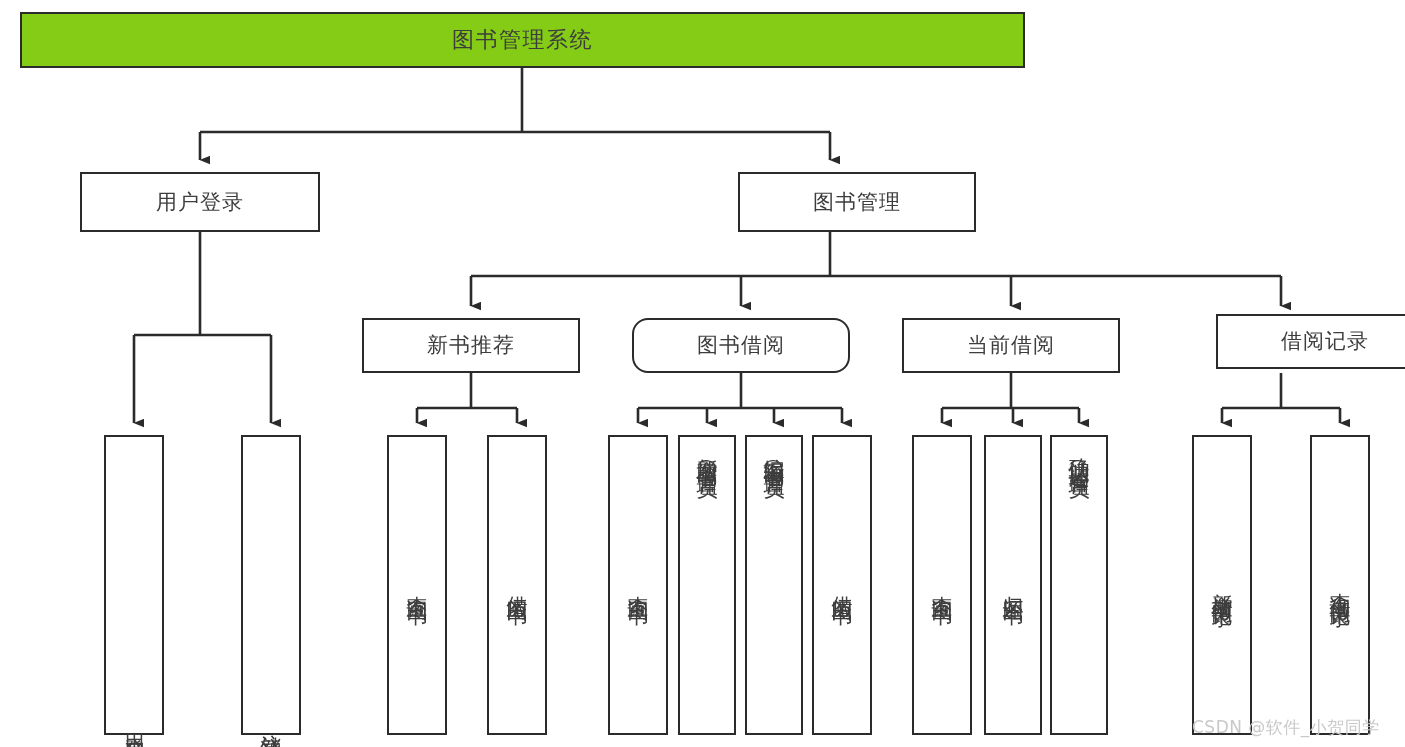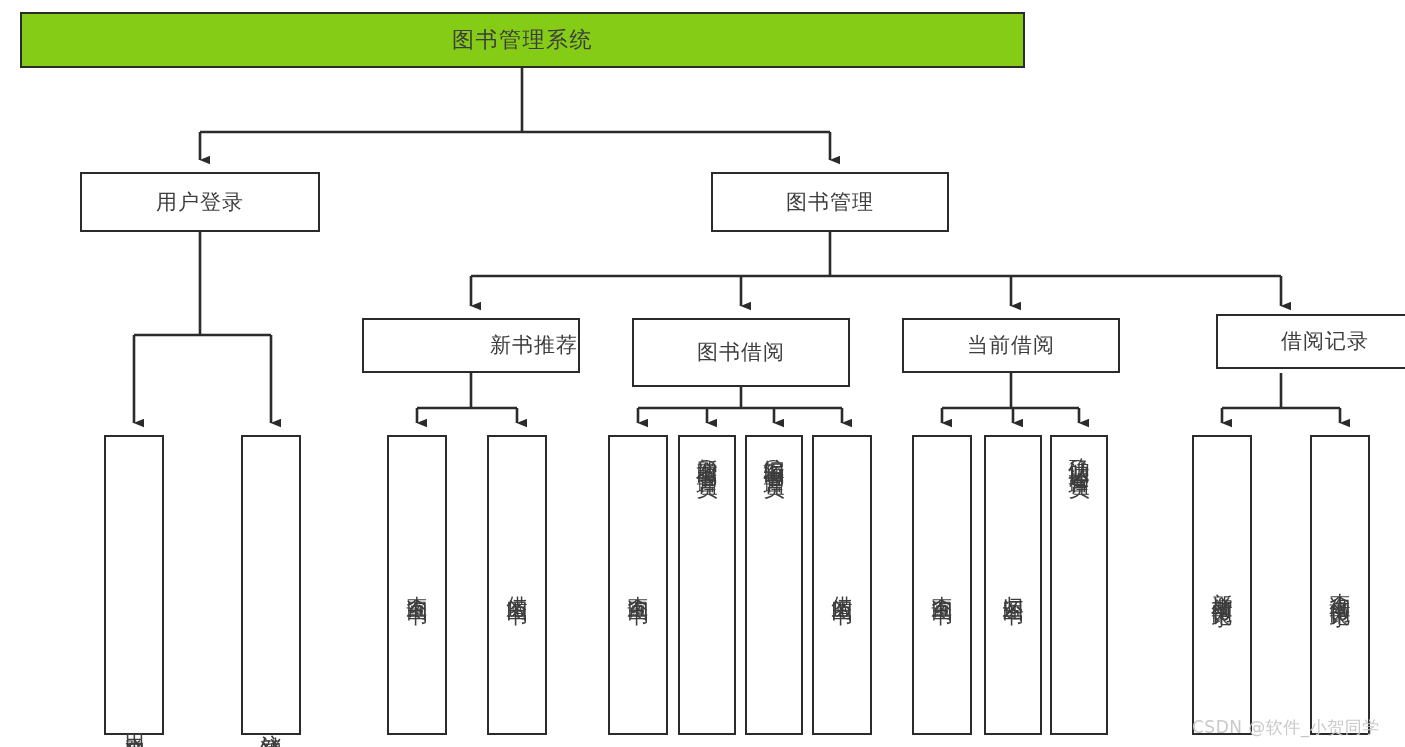--- a/index.html
+++ b/index.html
@@ -134,28 +134,28 @@
     </g>
   </svg>
 
   <div class="node root horiz" style="left: 20px; top: 12px; width: 1005px; height: 56px; background: #84cc16; border-color: rgb(43, 43, 43); color: rgb(61, 61, 61);">
     <span class="lbl">图书管理系统</span>
   </div>
 
   <div class="node horiz" style="left: 80px; top: 172px; width: 240px; height: 60px; background: rgb(255, 255, 255); border-color: rgb(43, 43, 43); color: rgb(61, 61, 61);">
     <span class="lbl">用户登录</span>
   </div>
-  <div class="node horiz" style="left: 711px; top: 172px; width: 238px; height: 60px; background: rgb(255, 255, 255); border-color: rgb(43, 43, 43); color: rgb(61, 61, 61);">
+  <div class="node horiz" style="left: 738px; top: 172px; width: 238px; height: 60px; background: rgb(255, 255, 255); border-color: rgb(43, 43, 43); color: rgb(61, 61, 61);">
     <span class="lbl">图书管理</span>
   </div>
 
-  <div class="node horiz" style="left: 362px; top: 318px; width: 218px; height: 55px; background: rgb(255, 255, 255); border-color: rgb(43, 43, 43); color: rgb(61, 61, 61); justify-content: flex-end;">
+  <div class="node horiz" style="left: 362px; top: 318px; width: 218px; height: 55px; background: rgb(255, 255, 255); border-color: rgb(43, 43, 43); color: rgb(61, 61, 61);">
     <span class="lbl">新书推荐</span>
   </div>
-  <div class="node horiz" style="left: 632px; top: 318px; width: 218px; height: 69px; background: rgb(255, 255, 255); border-color: rgb(43, 43, 43); color: rgb(61, 61, 61);">
+  <div class="node horiz" style="left: 632px; top: 318px; width: 218px; height: 55px; background: rgb(255, 255, 255); border-color: rgb(43, 43, 43); color: rgb(61, 61, 61); border-radius: 16px;">
     <span class="lbl">图书借阅</span>
   </div>
   <div class="node horiz" style="left: 902px; top: 318px; width: 218px; height: 55px; background: rgb(255, 255, 255); border-color: rgb(43, 43, 43); color: rgb(61, 61, 61); text-align: center;">
     <span class="lbl">当前借阅</span>
   </div>
   <div class="node horiz" style="left: 1172px; top: 314px; width: 218px; height: 55px; background: rgb(255, 255, 255); border-color: rgb(43, 43, 43); color: rgb(61, 61, 61); margin-left: 44px;">
     <span class="lbl">借阅记录</span>
   </div>
 
   <div class="node vert" style="left: 104px; top: 435px; width: 60px; height: 300px; align-items: flex-end; padding-bottom: 4px; background: rgb(255, 255, 255); border-color: rgb(43, 43, 43); color: rgb(61, 61, 61);">

